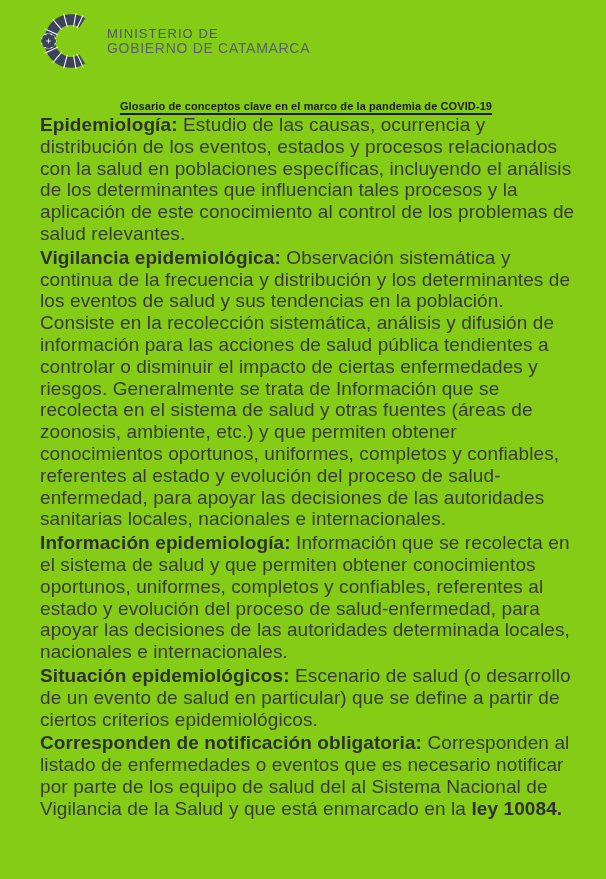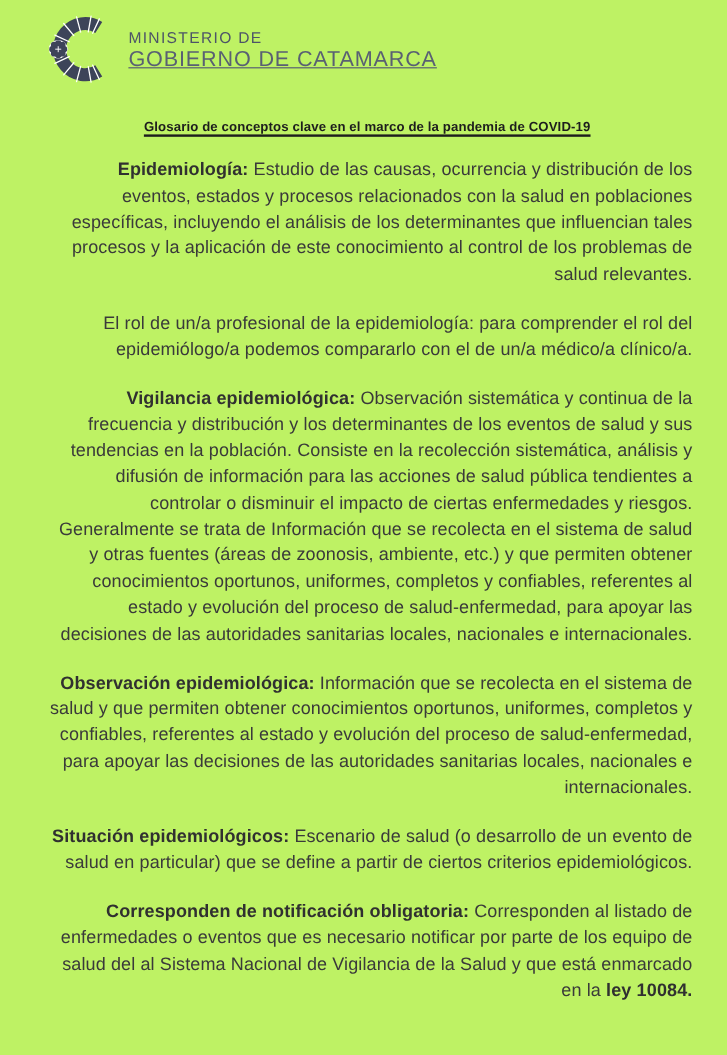--- a/index.html
+++ b/index.html
@@ -6,29 +6,29 @@
   body {
     width: 606px; height: 879px;
     font-family: "Liberation Sans", "DejaVu Sans", sans-serif;
     color: #3a3a3a;
     overflow: hidden;
   }
   .page {
     box-sizing: border-box;
     width: 606px; height: 879px;
     padding: 10px 34px 0 40px;
-    background: #bef264;
+    background: #84cc16;
   }
   
   .logo-row { display: flex; align-items: center; gap: 5px; }
   .logo-mark svg { display: block; }
   .logo-text { display: flex; flex-direction: column; line-height: 1.12; padding-top: 2px; }
   .logo-line1 { font-size: 13px; letter-spacing: 1.1px; color: #4d5468; }
   .logo-line2 { font-size: 21px; font-weight: bold; letter-spacing: 2.6px; color: #2c3350; }
-  .logo-line3 { font-size: 18px; letter-spacing: 0.7px; color: #596073; text-decoration: underline; }
+  .logo-line3 { font-size: 14px; letter-spacing: 0.7px; color: #596073; }
   
   .doc-title {
     margin: 28px 0 0 0;
     text-align: center;
     font-size: 11px;
     font-weight: bold;
     color: #1d1d1d;
     text-decoration: underline;
     text-decoration-thickness: 1.5px;
     text-underline-offset: 3px;
@@ -38,26 +38,25 @@
   
   .section-heading {
     margin: 47px 0 6px 0;
     font-size: 13.5px;
     letter-spacing: 0.2px;
     color: #3a3a3a;
   }
   
   .para {
     width: 537px;
-    margin: 19px 0 0 0;
-    font-size: 15px;
+    margin: 2px 0 0 0;
+    font-size: 19px;
     line-height: 21.8px;
     color: #3a3a3a;
     letter-spacing: 0.1px;
-    text-align: right;
   }
   .para b { font-weight: bold; color: #303030; }
 </style>
 </head>
 <body>
 
 <div class="page">
 
   <header class="logo-row">
     <span class="logo-mark">
@@ -99,24 +98,23 @@
       <div class="logo-line1">MINISTERIO DE</div>
       <div class="logo-line3">GOBIERNO DE CATAMARCA</div>
     </div>
   </header>
 
   <h1 class="doc-title">Glosario de conceptos clave en el marco de la pandemia de COVID-19</h1>
 
 
   <p class="para"><b>Epidemiología:</b><span> Estudio de las causas, ocurrencia y distribución de los eventos, estados y procesos relacionados con la salud en poblaciones específicas, incluyendo el análisis de los determinantes que influencian tales procesos y la aplicación de este conocimiento al control de los problemas de salud relevantes.</span><b></b></p>
 
-  <p class="para"><b></b><span>El rol de un/a profesional de la epidemiología: para comprender el rol del epidemiólogo/a podemos compararlo con el de un/a médico/a clínico/a.</span><b></b></p>
 
   <p class="para"><b>Vigilancia epidemiológica:</b><span> Observación sistemática y continua de la frecuencia y distribución y los determinantes de los eventos de salud y sus tendencias en la población. Consiste en la recolección sistemática, análisis y difusión de información para las acciones de salud pública tendientes a controlar o disminuir el impacto de ciertas enfermedades y riesgos. Generalmente se trata de Información que se recolecta en el sistema de salud y otras fuentes (áreas de zoonosis, ambiente, etc.) y que permiten obtener conocimientos oportunos, uniformes, completos y confiables, referentes al estado y evolución del proceso de salud-enfermedad, para apoyar las decisiones de las autoridades sanitarias locales, nacionales e internacionales.</span><b></b></p>
 
-  <p class="para"><b>Observación epidemiológica:</b><span> Información que se recolecta en el sistema de salud y que permiten obtener conocimientos oportunos, uniformes, completos y confiables, referentes al estado y evolución del proceso de salud-enfermedad, para apoyar las decisiones de las autoridades sanitarias locales, nacionales e internacionales.</span><b></b></p>
+  <p class="para"><b>Información epidemiología:</b><span> Información que se recolecta en el sistema de salud y que permiten obtener conocimientos oportunos, uniformes, completos y confiables, referentes al estado y evolución del proceso de salud-enfermedad, para apoyar las decisiones de las autoridades determinada locales, nacionales e internacionales.</span><b></b></p>
 
 
   <p class="para"><b>Situación epidemiológicos:</b><span> Escenario de salud (o desarrollo de un evento de salud en particular) que se define a partir de ciertos criterios epidemiológicos.</span><b></b></p>
 
   <p class="para"><b>Corresponden de notificación obligatoria:</b><span> Corresponden al listado de enfermedades o eventos que es necesario notificar por parte de los equipo de salud del al Sistema Nacional de Vigilancia de la Salud y que está enmarcado en la </span><b>ley 10084.</b></p>
 
 </div>
 
 </body></html>

